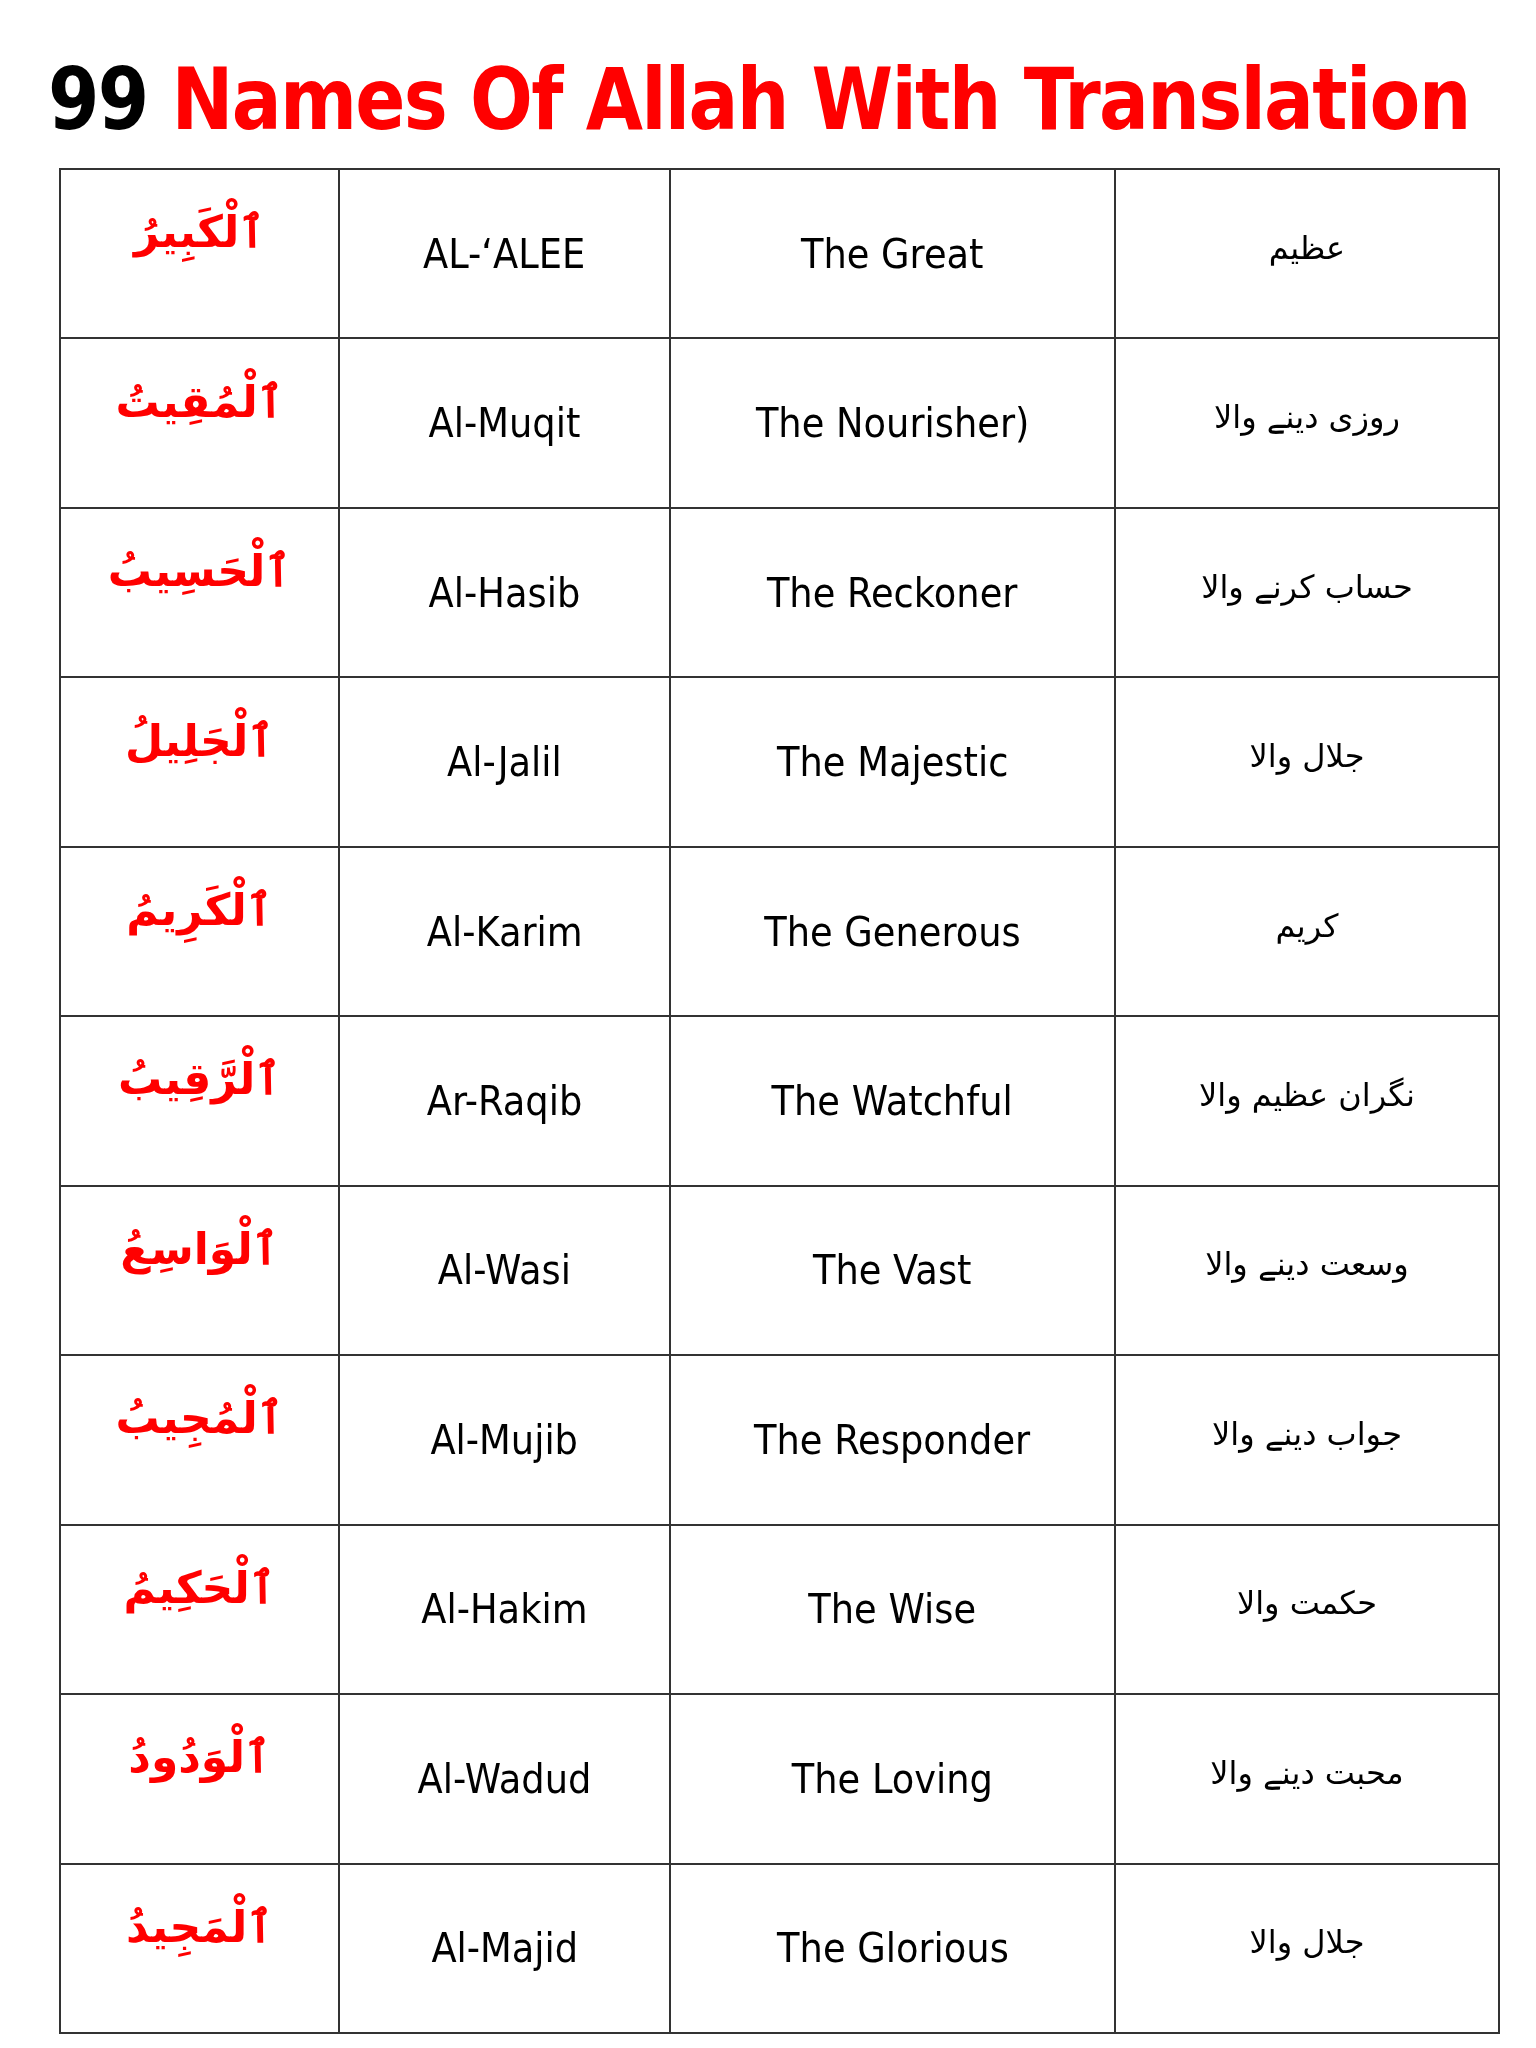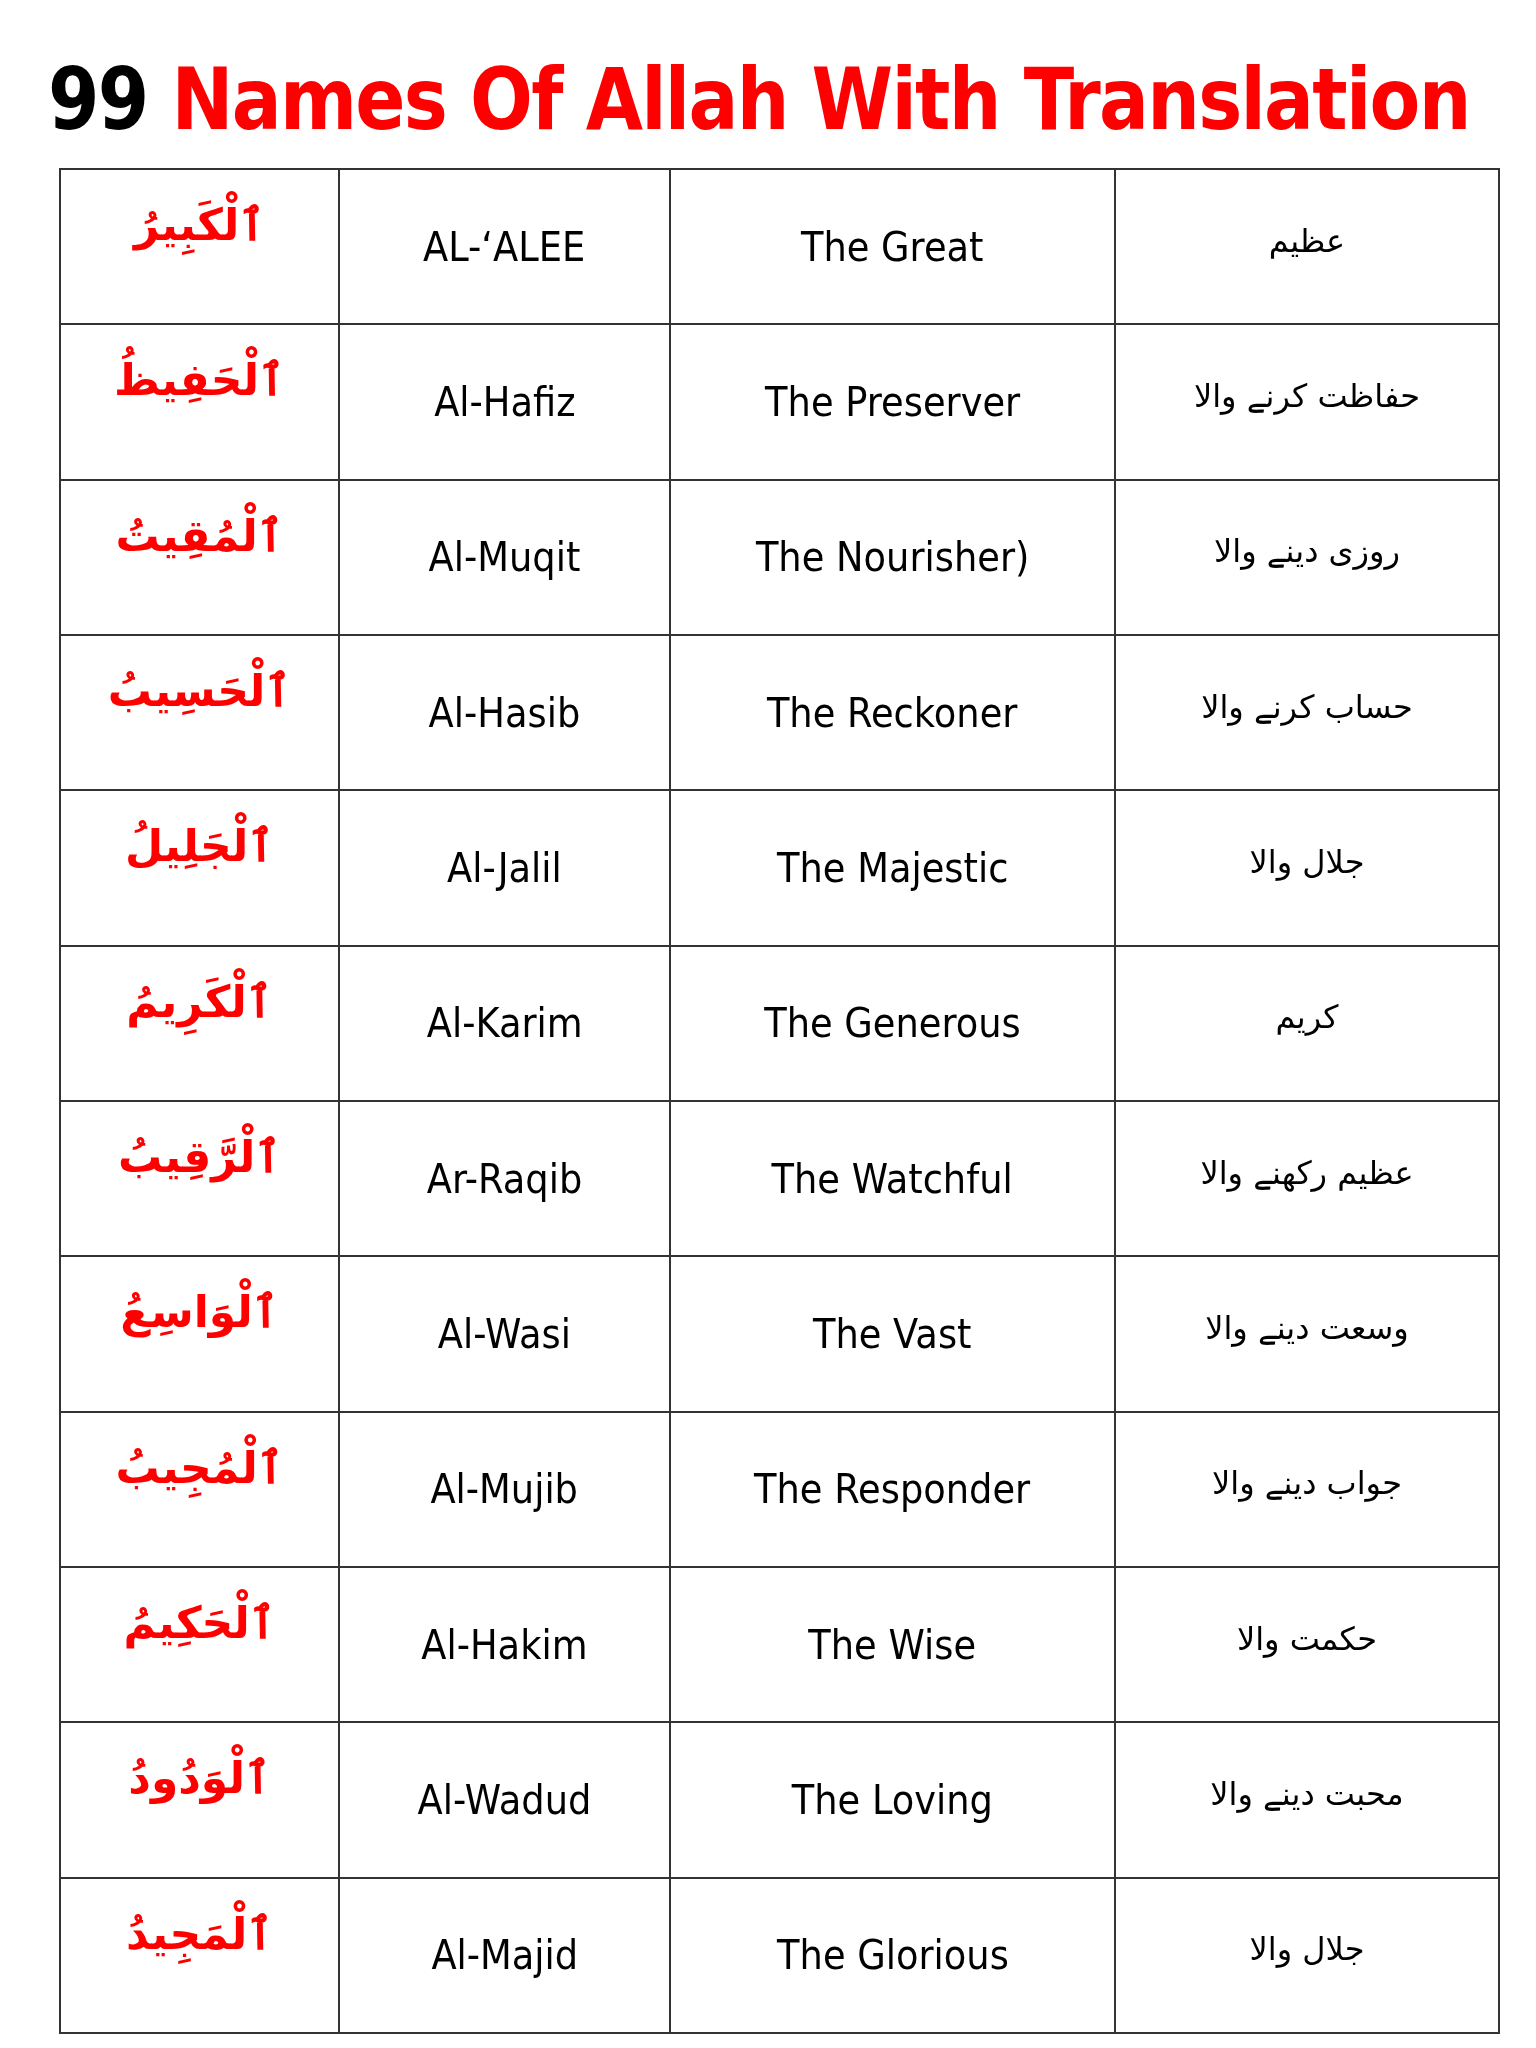--- a/index.html
+++ b/index.html
@@ -96,26 +96,20 @@
     <col class="col-urdu">
   </colgroup>
   <tbody>
     <tr>
       <td><span class="arabic">ٱلْكَبِيرُ</span></td>
       <td><span class="translit">AL-‘ALEE</span></td>
       <td><span class="english">The Great</span></td>
       <td><span class="urdu">عظیم</span></td>
     </tr>
     <tr>
-      <td><span class="arabic">ٱلْحَفِيظُ</span></td>
-      <td><span class="translit">Al-Hafiz</span></td>
-      <td><span class="english">The Preserver</span></td>
-      <td><span class="urdu">حفاظت کرنے والا</span></td>
-    </tr>
-    <tr>
       <td><span class="arabic">ٱلْمُقِيتُ</span></td>
       <td><span class="translit">Al-Muqit</span></td>
       <td><span class="english">The Nourisher)</span></td>
       <td><span class="urdu">روزی دینے والا</span></td>
     </tr>
     <tr>
       <td><span class="arabic">ٱلْحَسِيبُ</span></td>
       <td><span class="translit">Al-Hasib</span></td>
       <td><span class="english">The Reckoner</span></td>
       <td><span class="urdu">حساب کرنے والا</span></td>
@@ -129,21 +123,21 @@
     <tr>
       <td><span class="arabic">ٱلْكَرِيمُ</span></td>
       <td><span class="translit">Al-Karim</span></td>
       <td><span class="english">The Generous</span></td>
       <td><span class="urdu">کریم</span></td>
     </tr>
     <tr>
       <td><span class="arabic">ٱلْرَّقِيبُ</span></td>
       <td><span class="translit">Ar-Raqib</span></td>
       <td><span class="english">The Watchful</span></td>
-      <td><span class="urdu">عظیم رکھنے والا</span></td>
+      <td><span class="urdu">نگران عظیم والا</span></td>
     </tr>
     <tr>
       <td><span class="arabic">ٱلْوَاسِعُ</span></td>
       <td><span class="translit">Al-Wasi</span></td>
       <td><span class="english">The Vast</span></td>
       <td><span class="urdu">وسعت دینے والا</span></td>
     </tr>
     <tr>
       <td><span class="arabic">ٱلْمُجِيبُ</span></td>
       <td><span class="translit">Al-Mujib</span></td>

